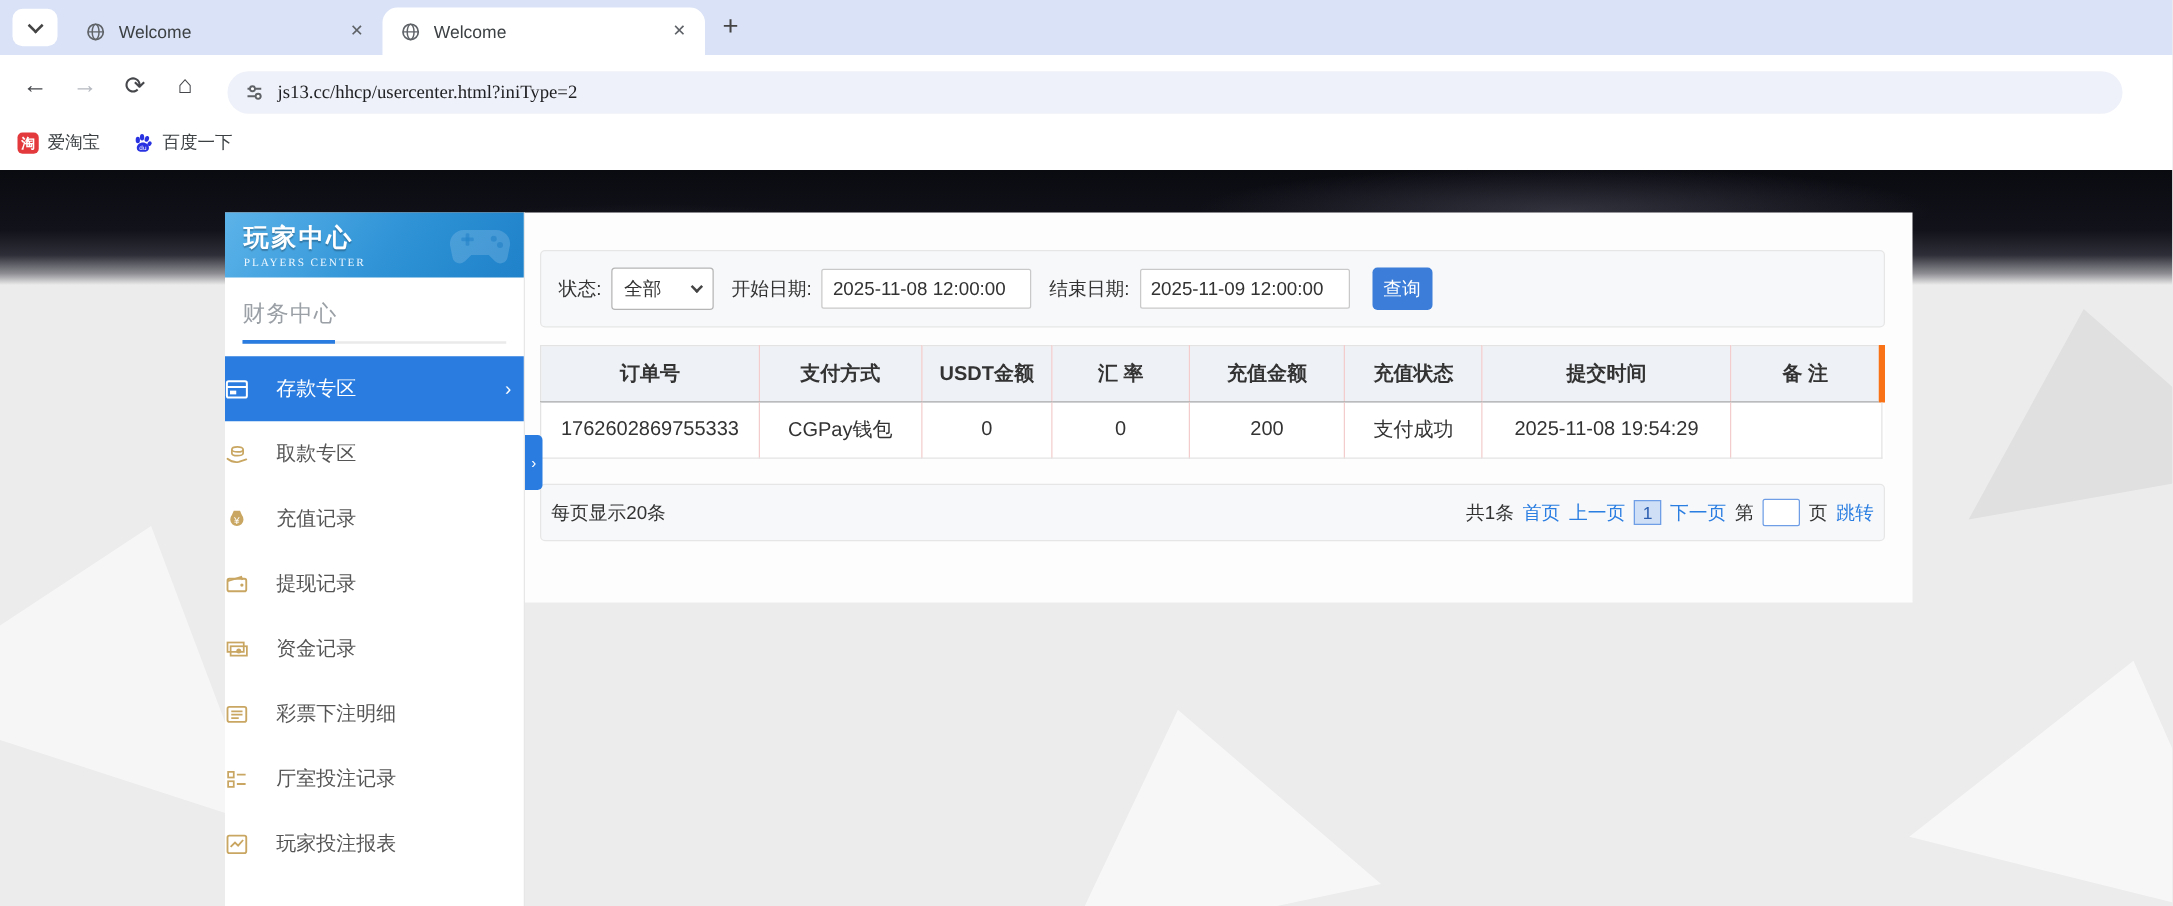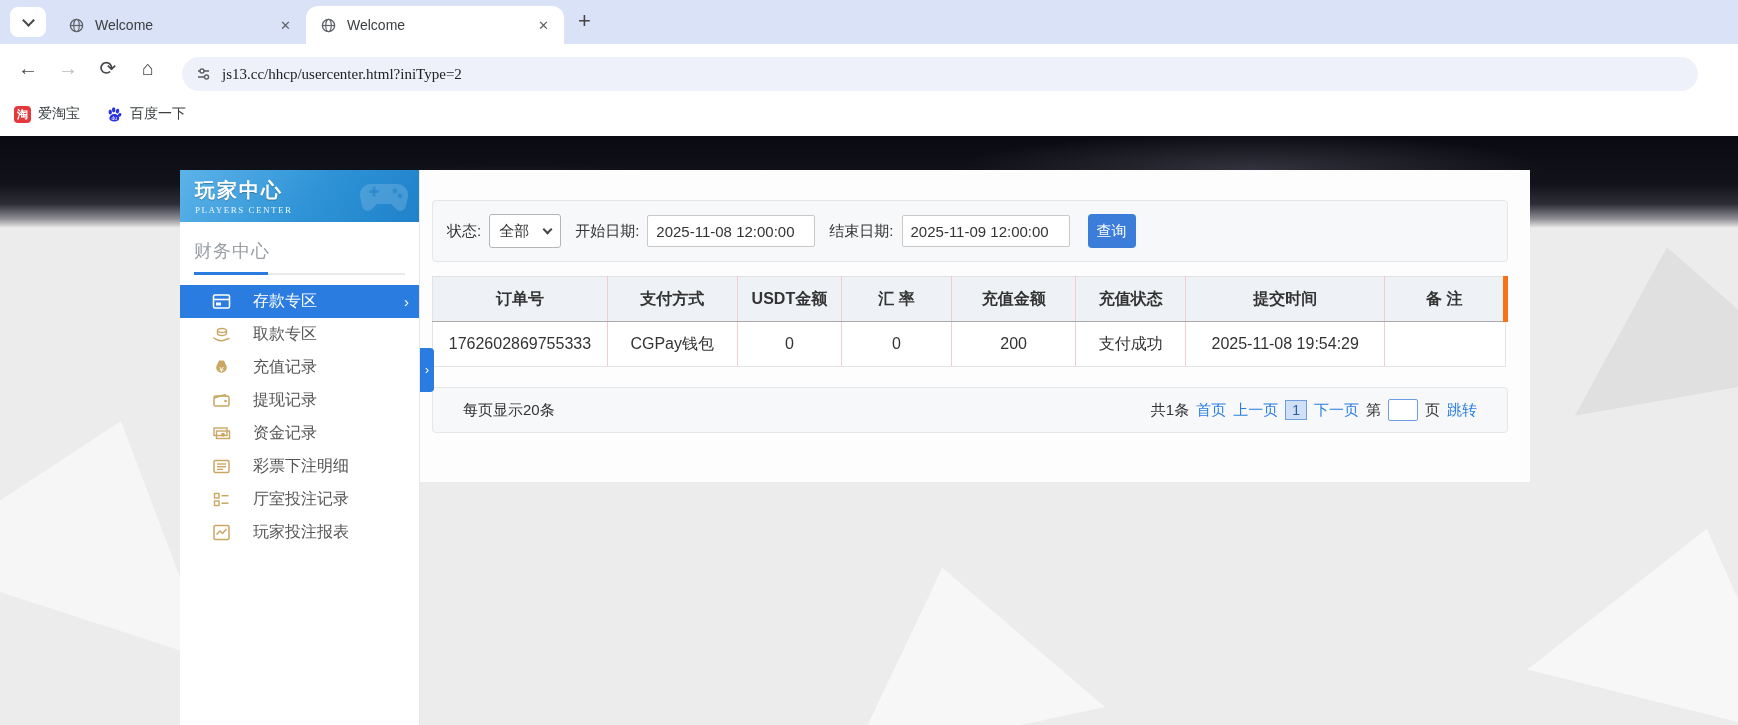--- a/index.html
+++ b/index.html
@@ -63,62 +63,62 @@
               padding:7px 0 0 15px; position:relative; overflow:hidden; }
   .sidehead .t1 { color:#fff; font-size:20px; font-weight:bold; letter-spacing:2px;
                   text-shadow:0 1px 1px rgba(0,0,0,.25); }
   .sidehead .t2 { color:#eaf6ff; font-size:9px; letter-spacing:1.5px; margin-top:1px;font-family:Liberation Serif, serif; }
   .gamepad { position:absolute; right:8px; top:6px; opacity:.45; }
   .section { padding:17px 14px 0 14px; }
   .section .stitle { color:#9aa0a6; font-size:18px; letter-spacing:1px; }
   .sline { margin-top:10px; height:2px; background:#eaeaea; position:relative; }
   .sline::before { content:""; position:absolute; left:0; top:-1px; width:74px; height:3px; background:#2a7ce0; }
   .menu { margin-top:10px; }
-  .mi { height:33px; display:flex; align-items:center; padding-left:32px; gap:22px;
+  .mi { height:52px; display:flex; align-items:center; gap:22px;
         font-size:16px; color:#555; cursor:pointer; position:relative; }
   .mi .icn { color:#c9a763; display:flex; }
   .mi.active { background:#2a7ce0; color:#fff; }
   .mi.active .icn { color:#fff; }
   .mi.active .arrow { position:absolute; right:10px; color:#fff; font-size:15px; }
   .collapse-handle { position:absolute; left:240px; top:178px; width:14px; height:44px; background:#2a7ce0;
         border-radius:0 4px 4px 0; color:#fff; font-size:12px; display:flex; align-items:center;
         justify-content:center; cursor:pointer; z-index:5; }
 
   
   .main { width:1110px; background:#fdfdfe; height:312px; padding:10px 22px 0 12px; }
   .pillrow { display:flex; gap:12px; }
   .pill { height:34px; padding:0 16px; border:1px solid #555; border-radius:17px; background:#fff;
           font-size:16px; color:#333; display:flex; align-items:center; cursor:pointer; }
   .pill.active { border-color:#e23c3c; color:#e23c3c; }
 
   .filterbar { margin-top:20px; height:62px; background:#f7f8fa; border:1px solid #e6e6e6;
                border-radius:4px; display:flex; align-items:center; padding:0 14px; }
   .flabel { font-size:15px; color:#333; margin-right:8px; white-space:nowrap; }
-  .fsel { width:72px; height:34px; background:#fff; border:1px solid #b5b5b5; border-radius:3px;
+  .fsel { width:82px; height:34px; background:#fff; border:1px solid #b5b5b5; border-radius:3px;
           display:flex; align-items:center; justify-content:space-between; padding:0 9px;
           font-size:15px; margin-right:14px; cursor:pointer; }
   .selarrow { width:7px; height:7px; border-right:2px solid #444; border-bottom:2px solid #444;
               transform:rotate(45deg); margin-top:-3px; }
   .finput { width:168px; height:32px; border:1px solid #c9c9c9; border-radius:2px; font-size:15px;
             color:#333; padding:0 8px; margin-right:14px; font-family:inherit; }
   .qbtn { width:48px; height:34px; background:#3b7dd8; color:#fff; border:none; border-radius:4px;
           font-size:15px; cursor:pointer; margin-left:4px; }
 
   table.rec { margin-top:14px; width:1076px; border-collapse:collapse; background:#fff; }
   table.rec th { background:#eef1f5; height:45px; font-size:16px; font-weight:bold; color:#333;
                  border-right:1px solid #f3cdcd; border-top:1px solid #e3e3e3; border-bottom:1px solid #a9a9a9; }
   table.rec th:first-child { border-left:1px solid #e3e3e3; }
   table.rec th:last-child { border-right:5px solid #f97316;margin-top:40px; }
   table.rec td { height:45px; text-align:center; font-size:16px; color:#333;
                  border-right:1px solid #f3cdcd; border-bottom:1px solid #e3e3e3; }
   table.rec td:first-child { border-left:1px solid #e3e3e3; }
   table.rec td:last-child { border-right:1px solid #e3e3e3; }
 
   .pagbar { margin-top:20px; height:46px; background:#f7f8fa; border:1px solid #e6e6e6; border-radius:4px;
-            display:flex; align-items:center; justify-content:space-between; padding:0 30px;
+            display:flex; align-items:center; justify-content:space-between; padding:0 8px;
             font-size:15px; color:#333; width:1076px; }
   .pright { display:flex; align-items:center; gap:7px; }
   .plink { color:#2a7de1; cursor:pointer; }
   .pcur { border:1px solid #6f9ee6; background:#cfdff5; color:#2a5db0; padding:1px 6px; font-size:14px; }
   .pinput { width:30px; height:22px; border:1px solid #6f9ee6; border-radius:2px; font-size:13px;
             text-align:center; }
 </style>
 </head>
 <body>
 

